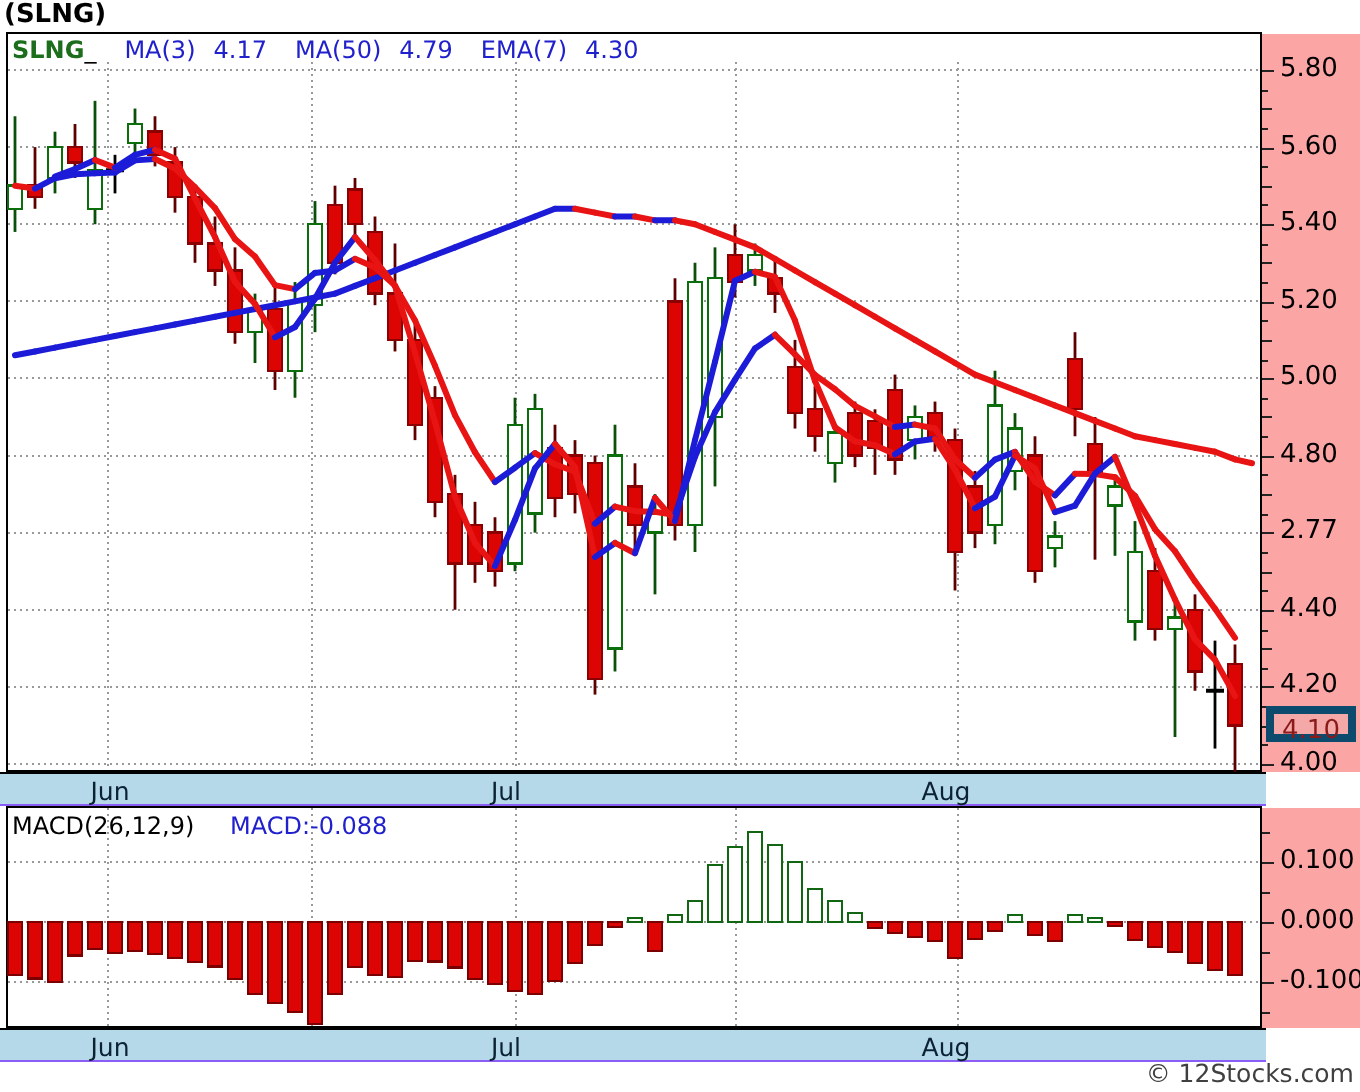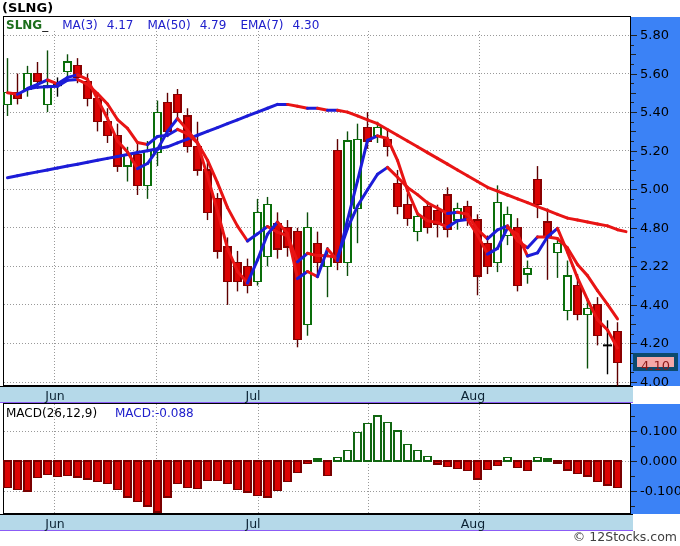--- a/index.html
+++ b/index.html
@@ -12,21 +12,21 @@
   #page-title{left:2px;top:0px;font-size:13px;font-weight:bold;color:#000;}
   .panel{position:absolute;border:1px solid #000;background:#fff;box-sizing:border-box;}
   #main-panel{left:3px;top:16px;width:628px;height:370px;}
   #macd-panel{left:3px;top:403px;width:628px;height:111px;}
   #main-plot,#macd-plot{position:absolute;left:0;top:0;overflow:visible;}
   #main-legend{left:6px;top:18px;font-size:12px;white-space:nowrap;z-index:5;}
   .leg-sym{font-weight:bold;}
   .leg-item-label{margin-left:14px;}
   .leg-item-value{margin-left:9px;}
   #macd-legend{left:6px;top:406px;font-size:12px;white-space:nowrap;z-index:5;}
-  .axis{position:absolute;background:#3b82f6;}
+  .axis{position:absolute;background:#fca5a5;}
   #price-axis{left:631px;top:17px;width:49px;height:369px;}
   #macd-axis{left:631px;top:404px;width:49px;height:110px;}
   .tick{position:absolute;left:0;height:1px;background:#222;}
   .tick-label{position:absolute;left:9px;font-size:13px;color:#000;}
   .band{position:absolute;left:0;width:633px;height:17px;border-top:1px solid #000;border-bottom:1px solid #8b5cf6;box-sizing:border-box;}
   #band-top{top:386px;}
   #band-bottom{top:514px;}
   .month-label{position:absolute;top:1px;width:60px;text-align:center;font-size:12.5px;color:#0b2233;}
   #last-price-badge{left:633px;top:353px;width:45px;height:18px;border:4px solid #0c4a6e;
     font-size:13px;text-align:center;line-height:18px;box-sizing:border-box;z-index:6;}
@@ -404,21 +404,21 @@
     <div class="tick" style="top: 336px; width: 3px;"></div>
     <div class="tick" style="top: 346px; width: 5px;"></div>
     <div class="tick" style="top: 355px; width: 3px;"></div>
     <div class="tick" style="top: 365px; width: 6px;"></div>
     <div class="tick-label" style="top: 10px;">5.80</div>
     <div class="tick-label" style="top: 48.5556px;">5.60</div>
     <div class="tick-label" style="top: 87.1111px;">5.40</div>
     <div class="tick-label" style="top: 125.667px;">5.20</div>
     <div class="tick-label" style="top: 164.222px;">5.00</div>
     <div class="tick-label" style="top: 202.778px;">4.80</div>
-    <div class="tick-label" style="top: 241.333px;">2.22</div>
+    <div class="tick-label" style="top: 241.333px;">2.77</div>
     <div class="tick-label" style="top: 279.889px;">4.40</div>
     <div class="tick-label" style="top: 318.444px;">4.20</div>
     <div class="tick-label" style="top: 357px;">4.00</div>
   </div>
 <div id="last-price-badge" class="abs" style="background: rgb(244, 168, 168); color: rgb(139, 26, 26);">4.10</div>
 
 <div id="band-top" class="band" style="background: rgb(181, 217, 233);">
     <div class="month-label" style="left: 25px;">Jun</div>
     <div class="month-label" style="left: 223px;">Jul</div>
     <div class="month-label" style="left: 443px;">Aug</div>

